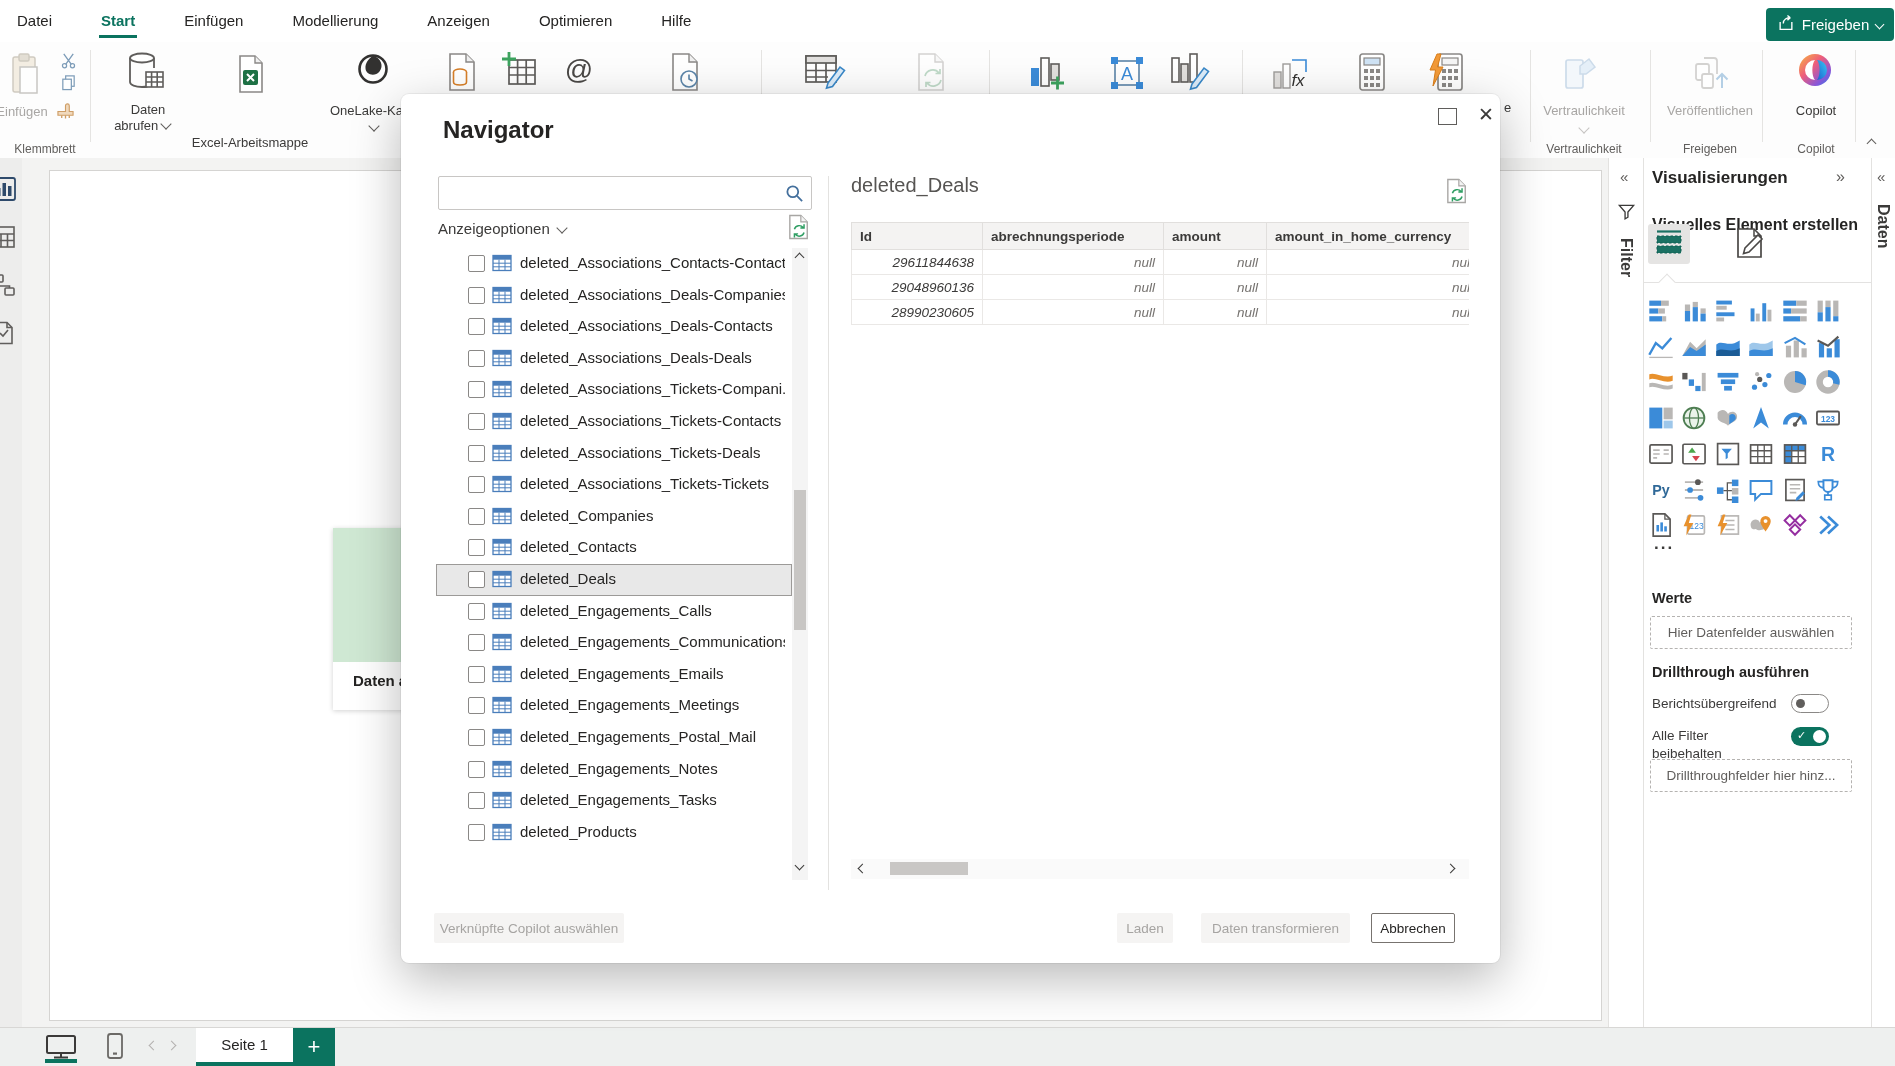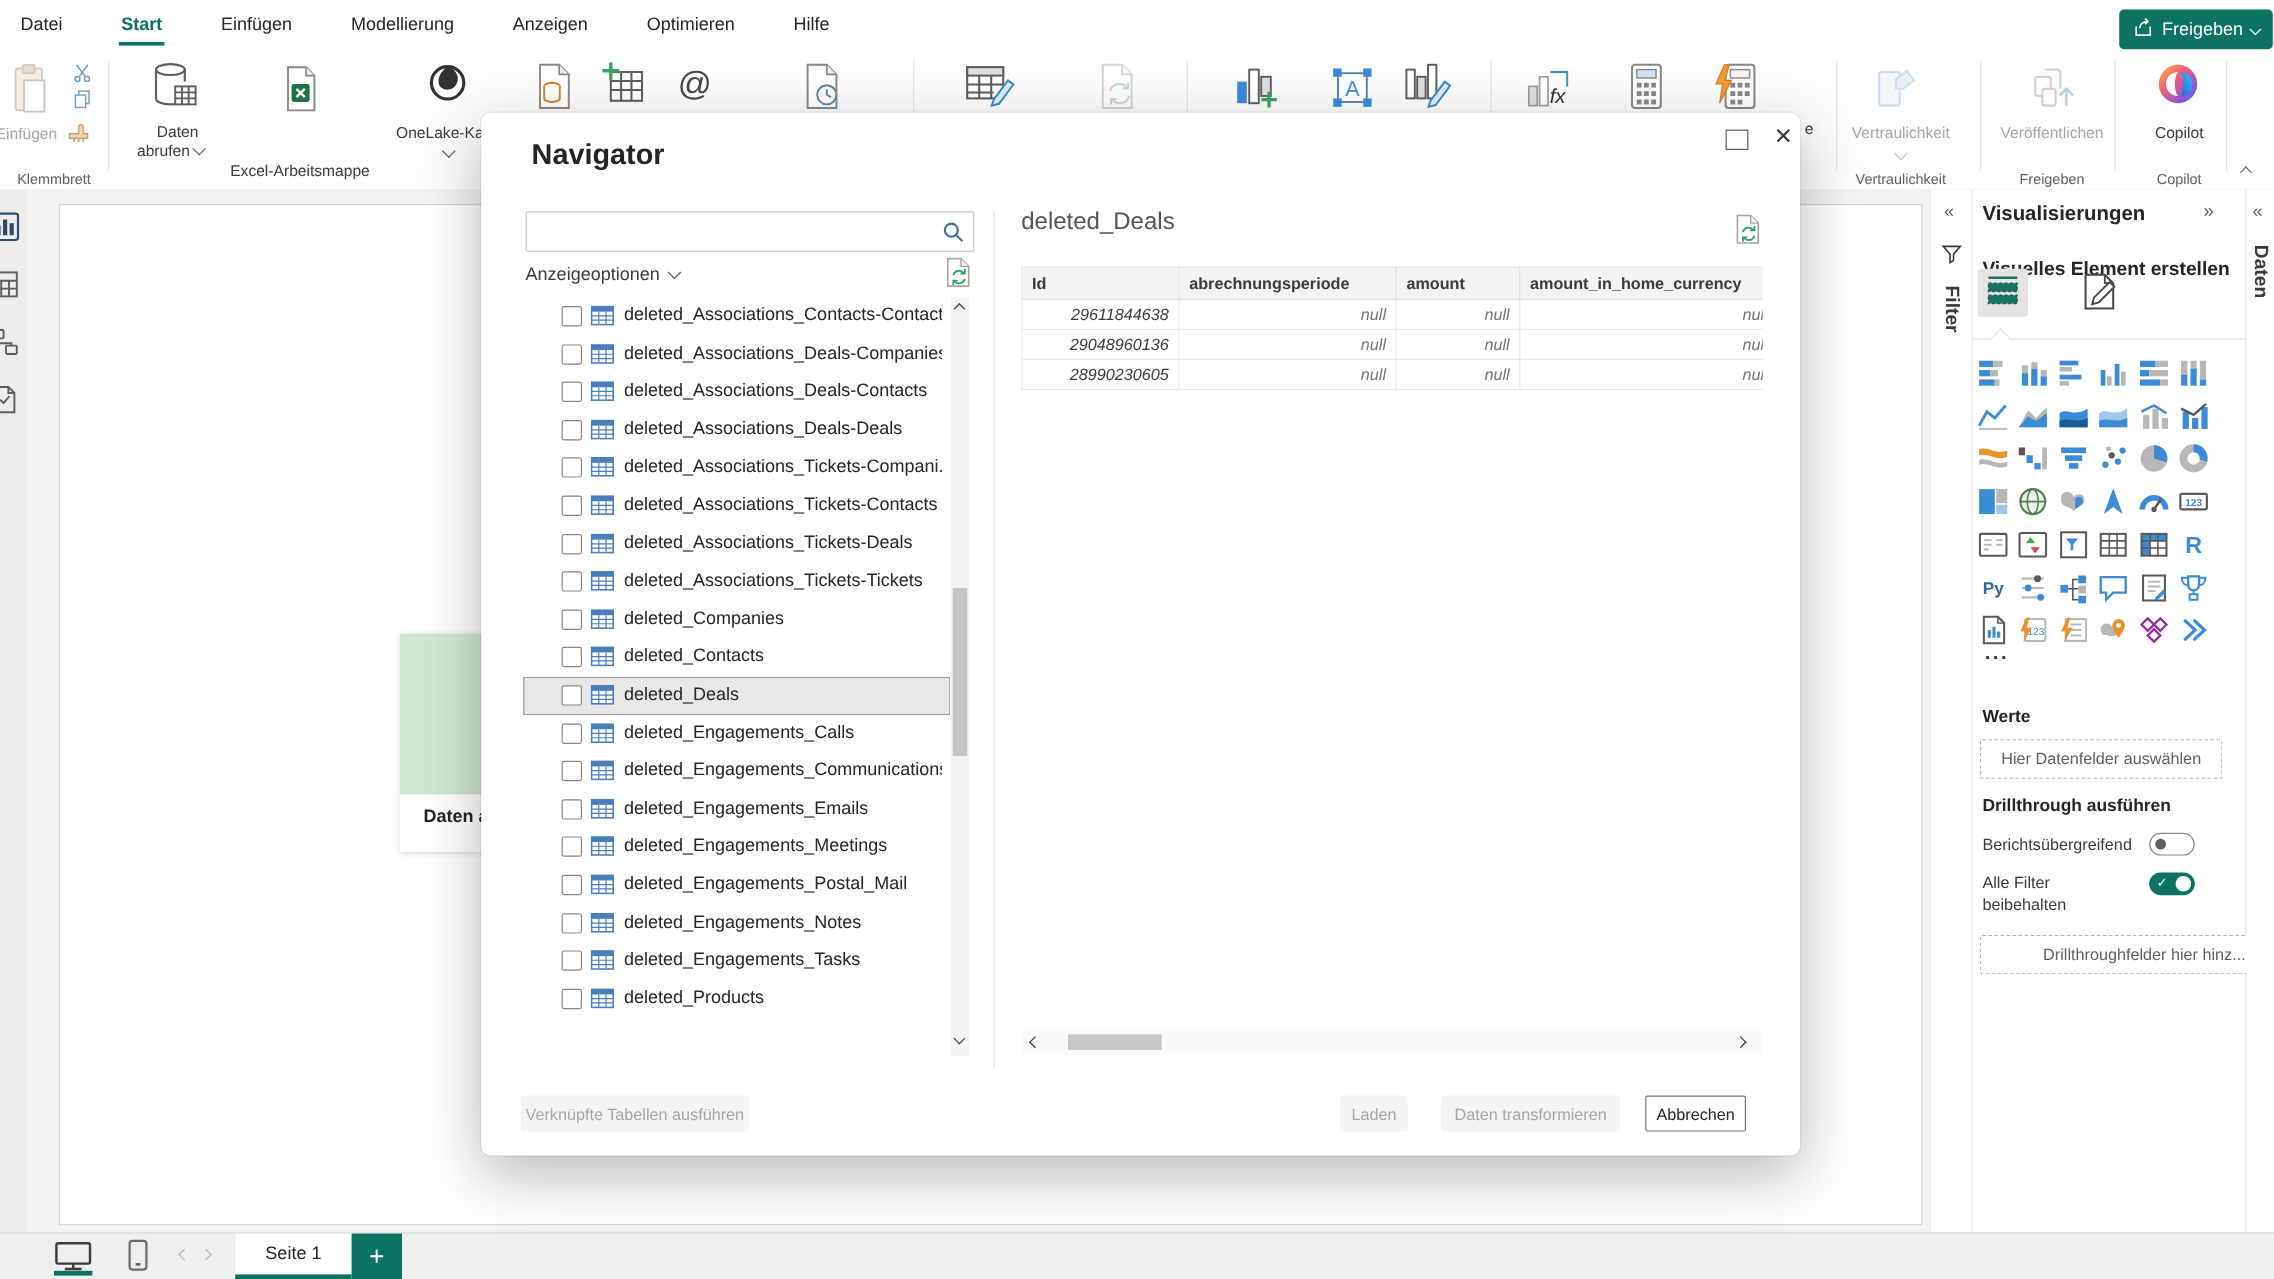--- a/index.html
+++ b/index.html
@@ -699,21 +699,21 @@
     <div class="togglelabel" style="top:538px;">Berichtsübergreifend</div>
     <div class="tgl off" id="tgl-cross" style="top:536px;">
         <span class="knob"></span>
       </div>
     <div class="togglelabel" style="top:570px;">Alle Filter</div>
     <div class="togglelabel" style="top:588px;">beibehalten</div>
     <div class="tgl on" id="tgl-keep" style="top:569px;">
         <span class="tick"></span>
         <span class="knob"></span>
       </div>
-    <div class="well" style="top:621px;padding-left:36px;">Drillthroughfelder hier hinz...</div>
+    <div class="well" style="top:601px;">Drillthroughfelder hier hinz...</div>
   </div>
 
   <div id="datarail">
     <span class="abs expand-gl" style="left:5px;top:10px;"></span>
     <span class="abs vtext" style="left:2px;top:46px;">Daten</span>
   </div>
 
   <div id="pagebar">
     <span id="pb-monitor" class="ic"><svg viewBox="0 0 32 26" width="32" height="26">
           <rect x="2" y="2" width="28" height="17" rx="1.5" fill="none" stroke="#3b3a39" stroke-width="2"></rect>
@@ -962,19 +962,19 @@
               <td class="">null</td>
             </tr>
           </tbody>
         </table>
       </div>
     <div id="hscroll">
       <span class="arr chev left sm" style="left:8px;"></span>
       <div class="thumb"></div>
       <span class="arr chev right sm" style="left:596px;"></span>
     </div>
-    <button class="dlg-btn dis" style="left:33px;width:190px;">Verknüpfte Tabellen ausführen</button>
+    <button class="dlg-btn dis" style="left:33px;width:190px;">Verknüpfte Copilot auswählen</button>
     <button class="dlg-btn dis" style="left:716px;width:56px;">Laden</button>
     <button class="dlg-btn dis" style="left:800px;width:149px;">Daten transformieren</button>
     <button class="dlg-btn primaryless" style="left:970px;width:84px;">Abbrechen</button>
   </div>
 
 </div>
 
 </body></html>

